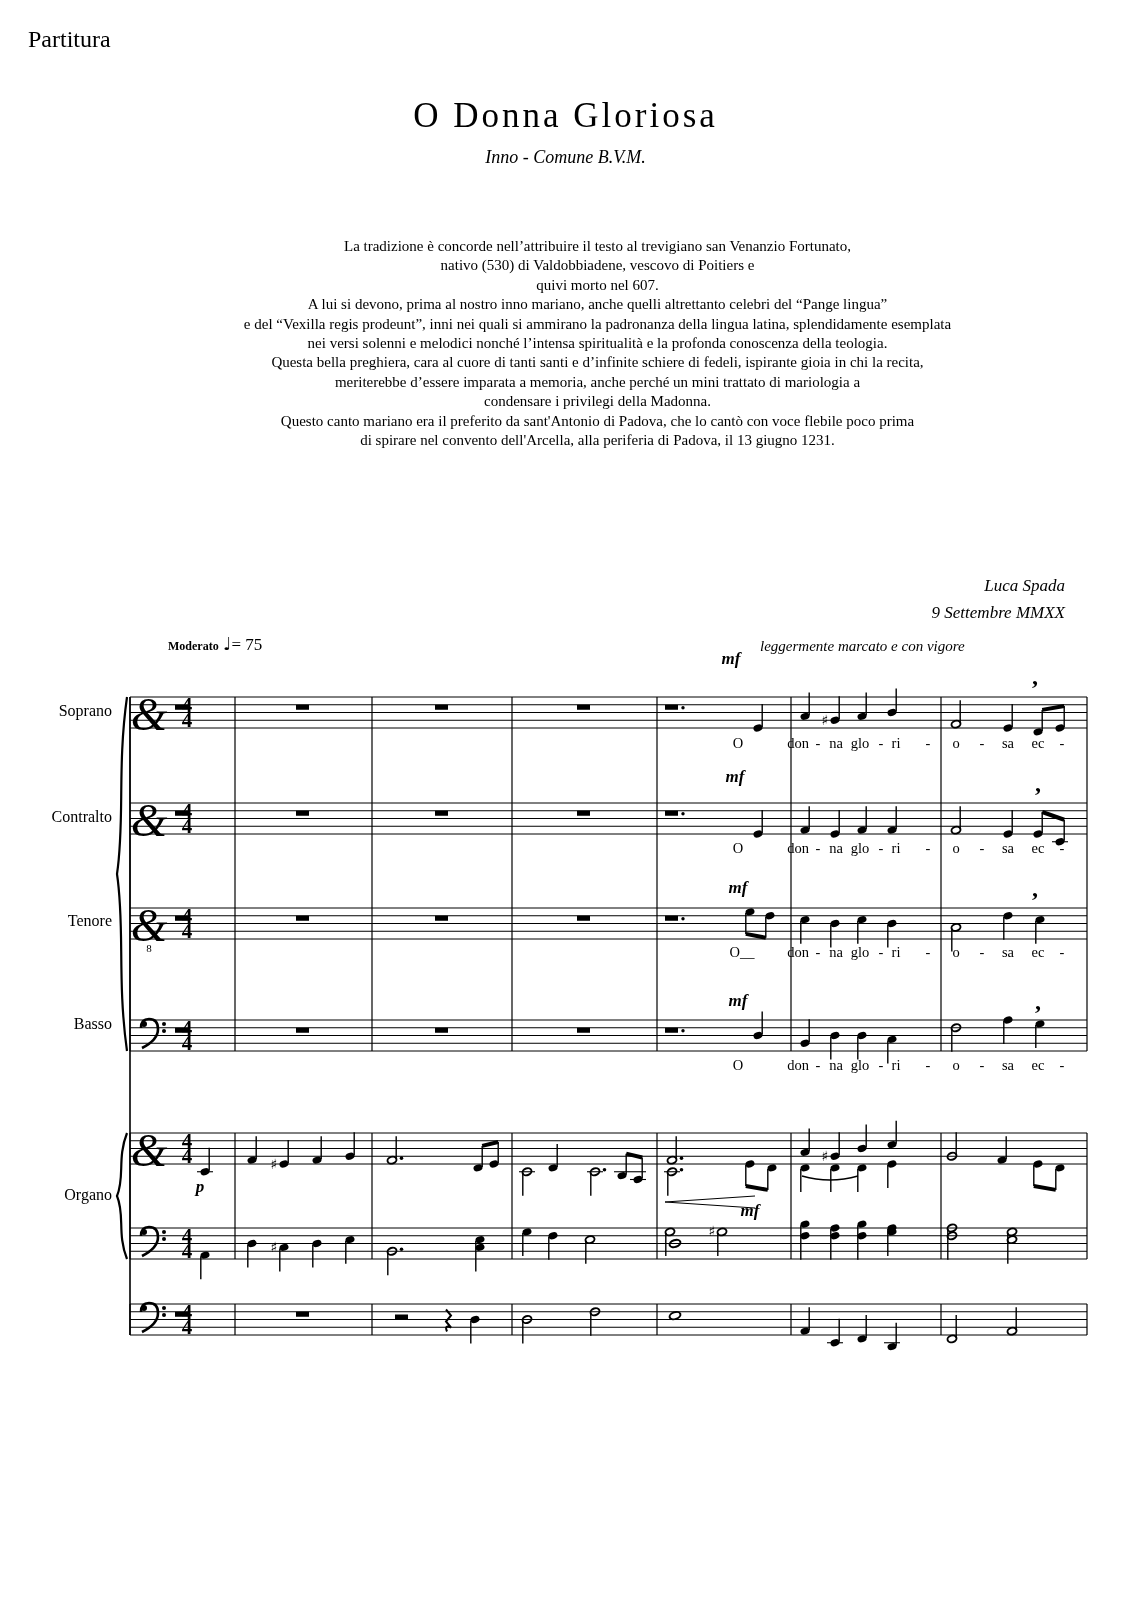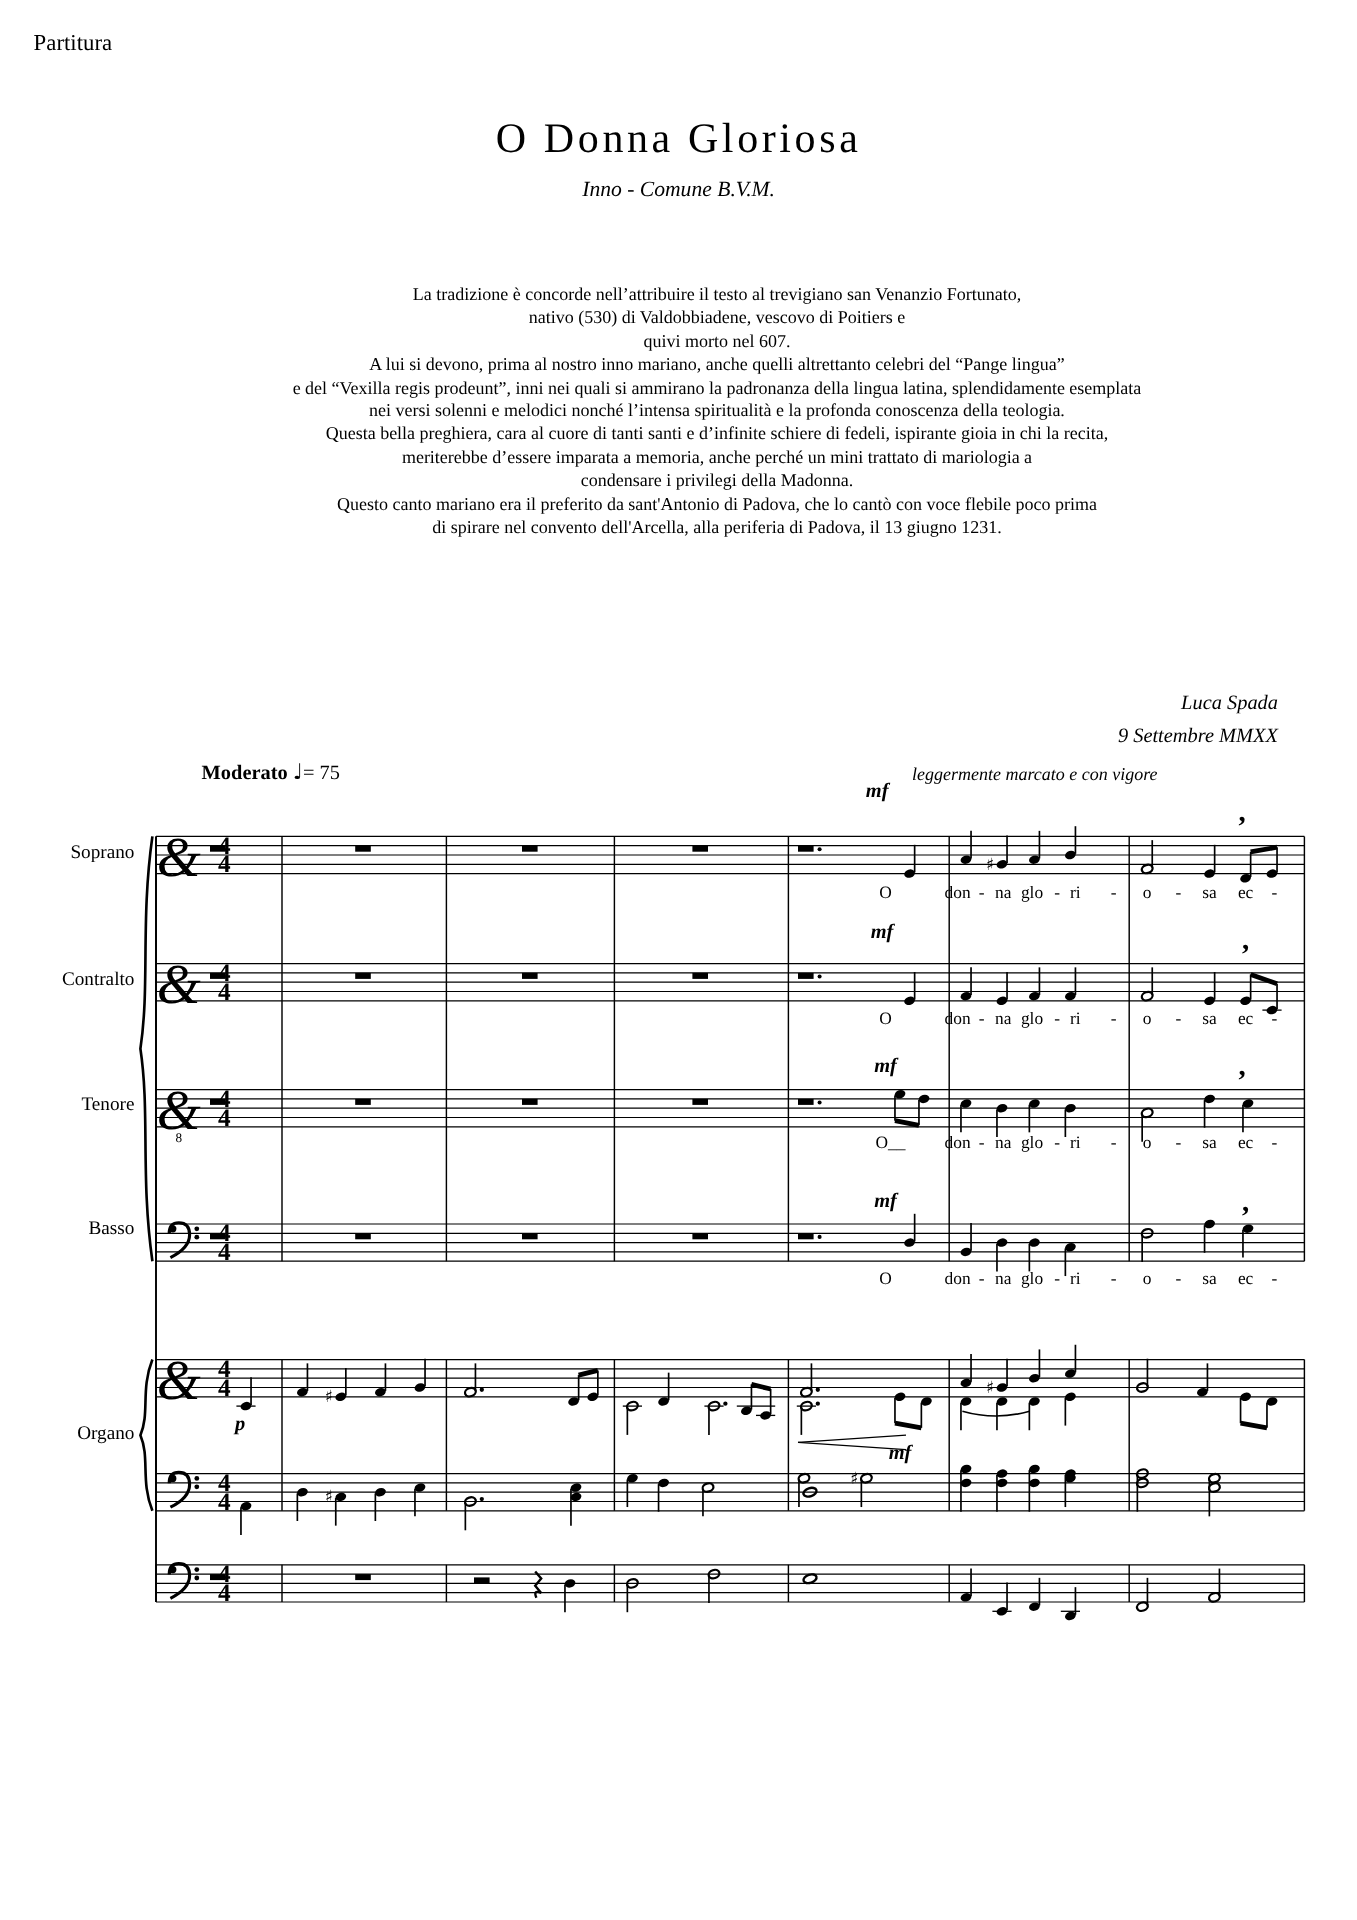--- a/index.html
+++ b/index.html
@@ -1,24 +1,24 @@
 <!DOCTYPE html>
 <html><head>
 <meta charset="utf-8">
 <style>
   html,body{margin:0;padding:0;background:#fff;}
   body{width:1131px;height:1600px;position:relative;font-family:"Liberation Serif",serif;color:#000;overflow:hidden;}
   .abs{position:absolute;}
-  .partitura{left:28px;top:26px;font-size:19px;}
+  .partitura{left:28px;top:26px;font-size:24px;}
   .title{left:0;top:96px;width:1131px;text-align:center;font-size:35px;letter-spacing:3px;}
   .subtitle{left:0;top:147px;width:1131px;text-align:center;font-size:18px;font-style:italic;}
   .preface{left:0;top:237px;width:1131px;text-align:center;font-size:15px;line-height:19.4px;margin-left:32px;}
   .credits{right:66px;top:572px;text-align:right;font-style:italic;font-size:17px;line-height:27px;}
   .tempo{left:168px;top:633px;font-size:17px;}
-  .tempo .t-b{font-weight:bold;font-size:17px;}
+  .tempo .t-b{font-weight:bold;font-size:12px;}
   .tempo .t-n{font-family:"DejaVu Sans",sans-serif;font-size:18px;}
   .expression{left:760px;top:638px;font-style:italic;font-size:15px;}
   .stafflabel{width:84px;text-align:right;font-size:16px;left:28px;}
   svg{position:absolute;left:0;top:0;}
   svg text{font-family:"Liberation Serif",serif;}
   text.dyn{font-style:italic;font-weight:bold;font-size:17px;}
   text.lyr{font-size:14.5px;}
   text.sig{font-weight:bold;font-size:21px;}
   text.breath{font-weight:bold;font-size:24px;}
   text.acc{font-size:14px;font-family:"DejaVu Sans",sans-serif;}

